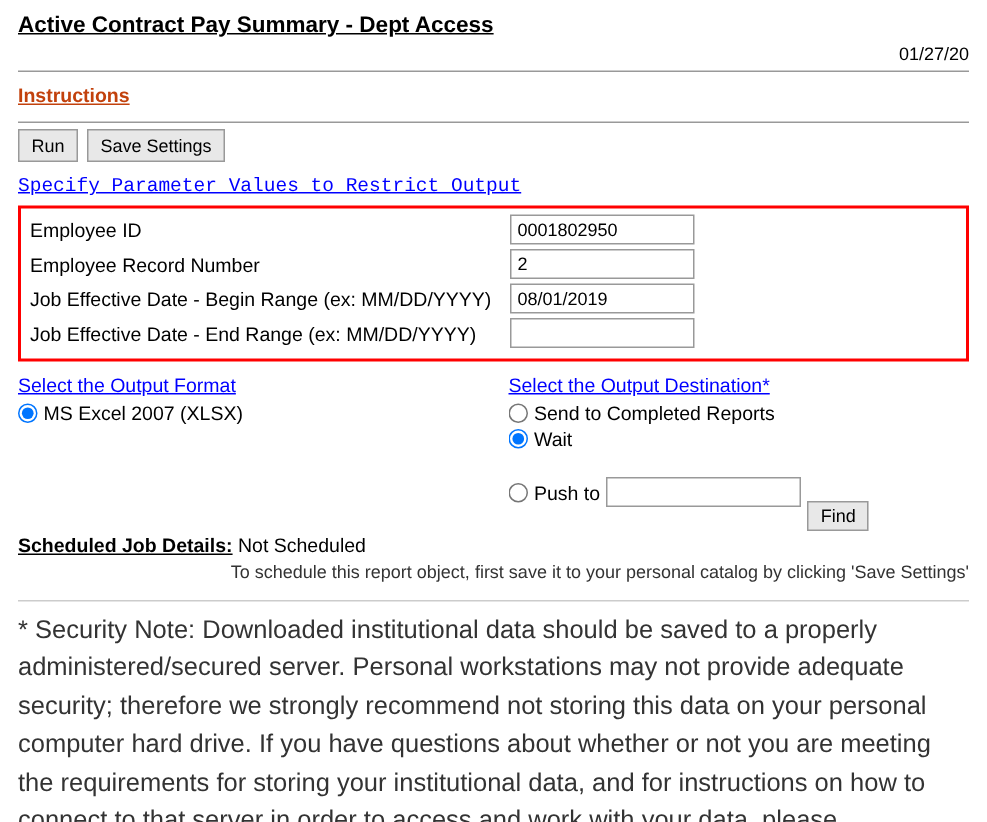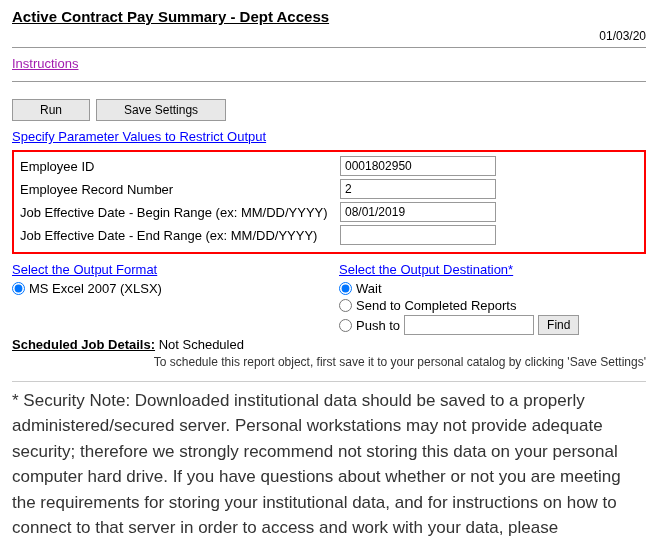--- a/index.html
+++ b/index.html
@@ -25,51 +25,52 @@
       text-align: right;
       font-size: 12px;
       margin-bottom: 4px;
     }
     hr {
       border: none;
       border-top: 1px solid #999;
       margin: 4px 0;
     }
     .instructions-link {
-      color: #a21caf;
+      color: #c2410c;
       text-decoration: underline;
       cursor: pointer;
       display: inline-block;
       margin: 4px 0 6px 0;
       font-size: 13px;
+      font-weight: bold;
     }
     .toolbar {
       display: flex;
       gap: 6px;
       margin-bottom: 8px;
     }
     .btn {
       border: 1px solid #999;
       background: #e8e8e8;
-      padding: 3px 27px;
-      font-size: 12px;
-      cursor: pointer;
-      font-family: Arial, sans-serif;
-      margin-top: 13px;
+      padding: 3px 8px;
+      font-size: 12px;
+      cursor: pointer;
+      font-family: Arial, sans-serif;
     }
     .btn-red-border {
       border: 2px solid red;
     }
     .section-title-link {
       color: #00f;
       text-decoration: underline;
       font-size: 13px;
       cursor: pointer;
       display: block;
       margin-bottom: 6px;
+      font-family: Liberation Mono, monospace;
     }
     .params-table {
       border: 2px solid red;
       margin-bottom: 6px;
       padding: 4px 6px;
       width: 100%;
     }
     .param-row {
       display: flex;
       align-items: center;
@@ -77,21 +78,21 @@
     }
     .param-label {
       width: 320px;
       font-size: 13px;
       flex-shrink: 0;
     }
     .param-input {
       border: 1px solid #999;
       padding: 2px 4px;
       font-size: 12px;
-      width: 156px;
+      width: 123px;
       font-family: Arial, sans-serif;
     }
     .two-col {
       display: flex;
       gap: 20px;
       margin-top: 8px;
     }
     .col-left {
       flex: 1;
     }
@@ -133,20 +134,21 @@
       width: 130px;
       font-family: Arial, sans-serif;
     }
     .find-btn {
       border: 1px solid #999;
       background: #e8e8e8;
       padding: 2px 8px;
       font-size: 12px;
       cursor: pointer;
       font-family: Arial, sans-serif;
+      margin-top: 32px;
     }
     .comma-hint {
       font-size: 11px;
       color: #555;
       margin-left: 20px;
     }
     .scheduled-section {
       font-size: 13px;
     }
     .scheduled-title {
@@ -175,21 +177,21 @@
       align-items: center;
     }
   </style>
 </head>
 <body>
 
 <div class="page-container">
 
   <div class="page-title">Active Contract Pay Summary - Dept Access</div>
 
-  <div class="date-top">01/03/20</div>
+  <div class="date-top">01/27/20</div>
 
   <hr>
 
   <a class="instructions-link">Instructions</a>
 
   <hr>
 
   <div class="toolbar">
     <button class="btn">Run</button>
     <button class="btn">Save Settings</button>
@@ -225,26 +227,26 @@
       <div class="output-format-title">Select the Output Format</div>
       <div class="radio-row">
         <input type="radio" name="output_format" checked="" style="">
         <span>MS Excel 2007 (XLSX)</span>
       </div>
     </div>
 
     <div class="col-right">
       <div class="output-dest-title">Select the Output Destination*</div>
       <div class="radio-row">
+        <input type="radio" name="output_dest" style="">
+        <span>Send to Completed Reports</span>
+      </div>
+      <div class="radio-row">
         <input type="radio" name="output_dest" checked="" style="">
         <span>Wait</span>
-      </div>
-      <div class="radio-row">
-        <input type="radio" name="output_dest" style="">
-        <span>Send to Completed Reports</span>
       </div>
       <div class="radio-row push-to-row">
         <input type="radio" name="output_dest" style="">
         <span>Push to</span>
         <input class="push-to-input" type="text" value="" style="">
         <button class="find-btn">Find</button>
       </div>
     </div>
   </div>
 

